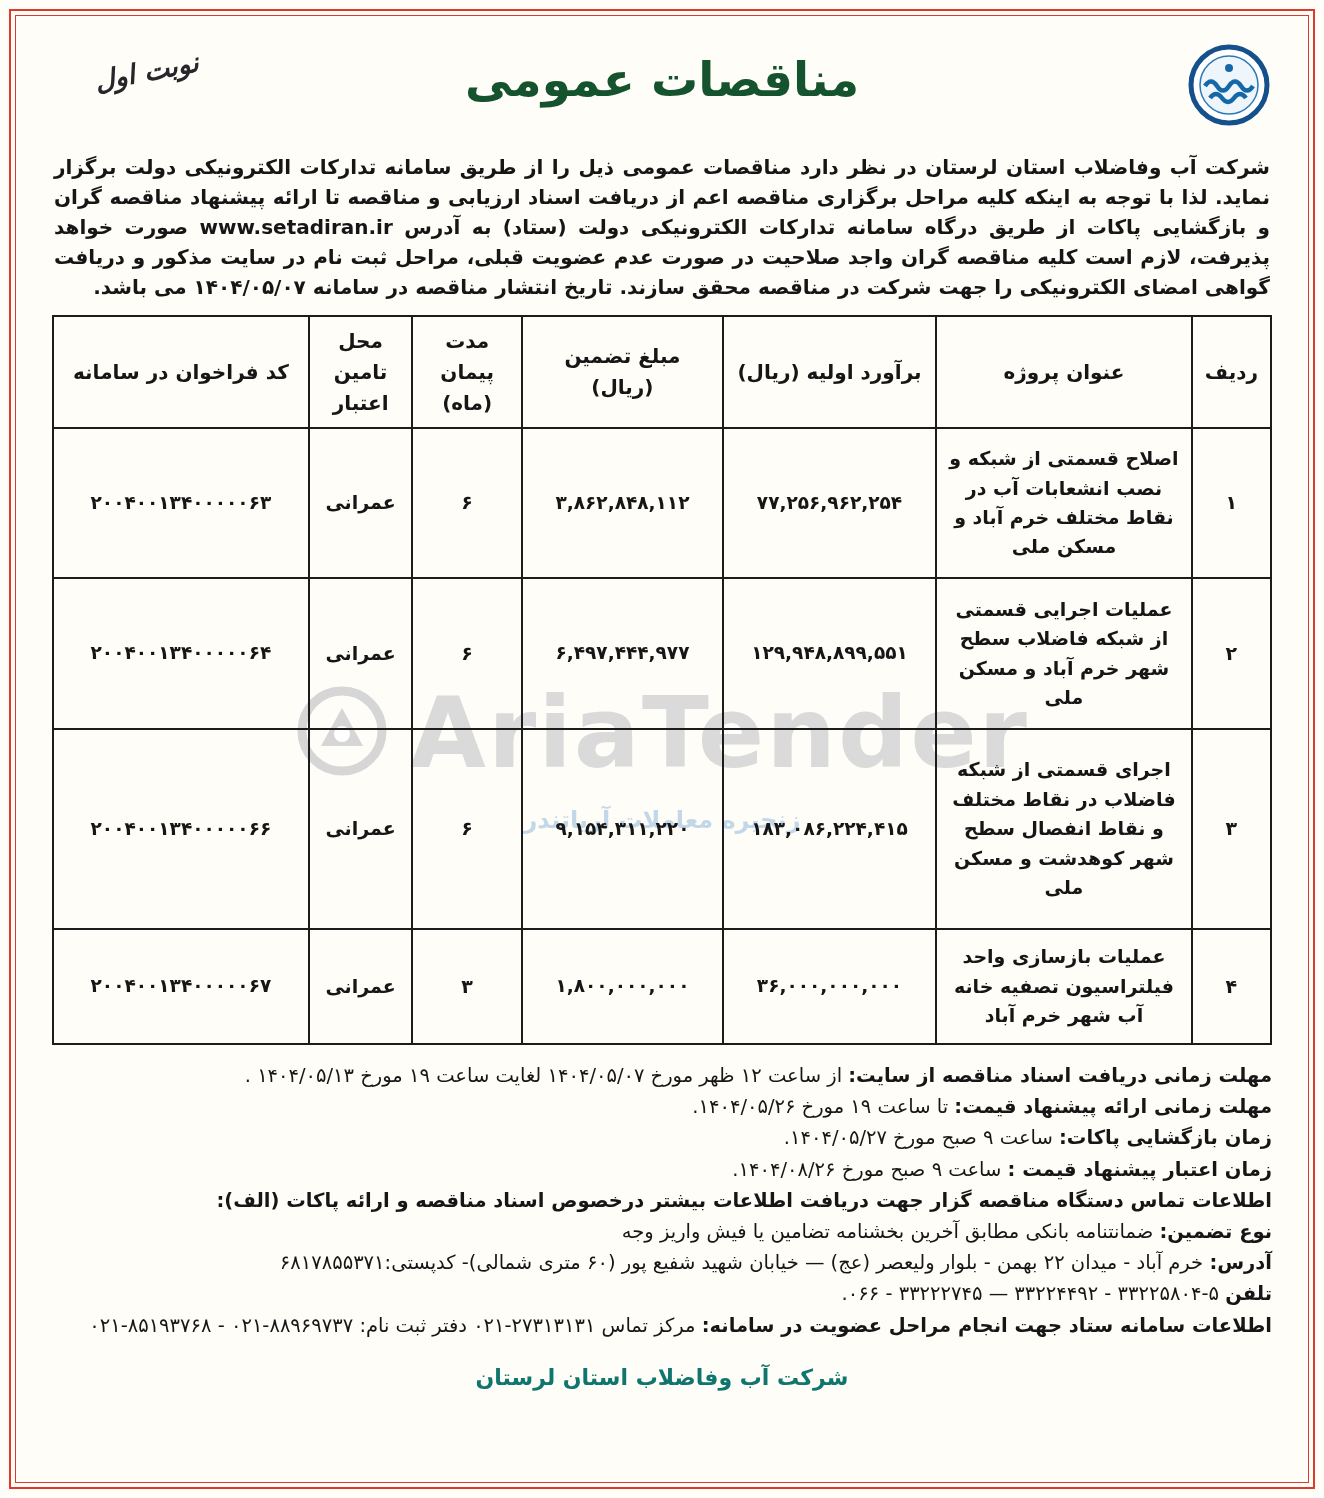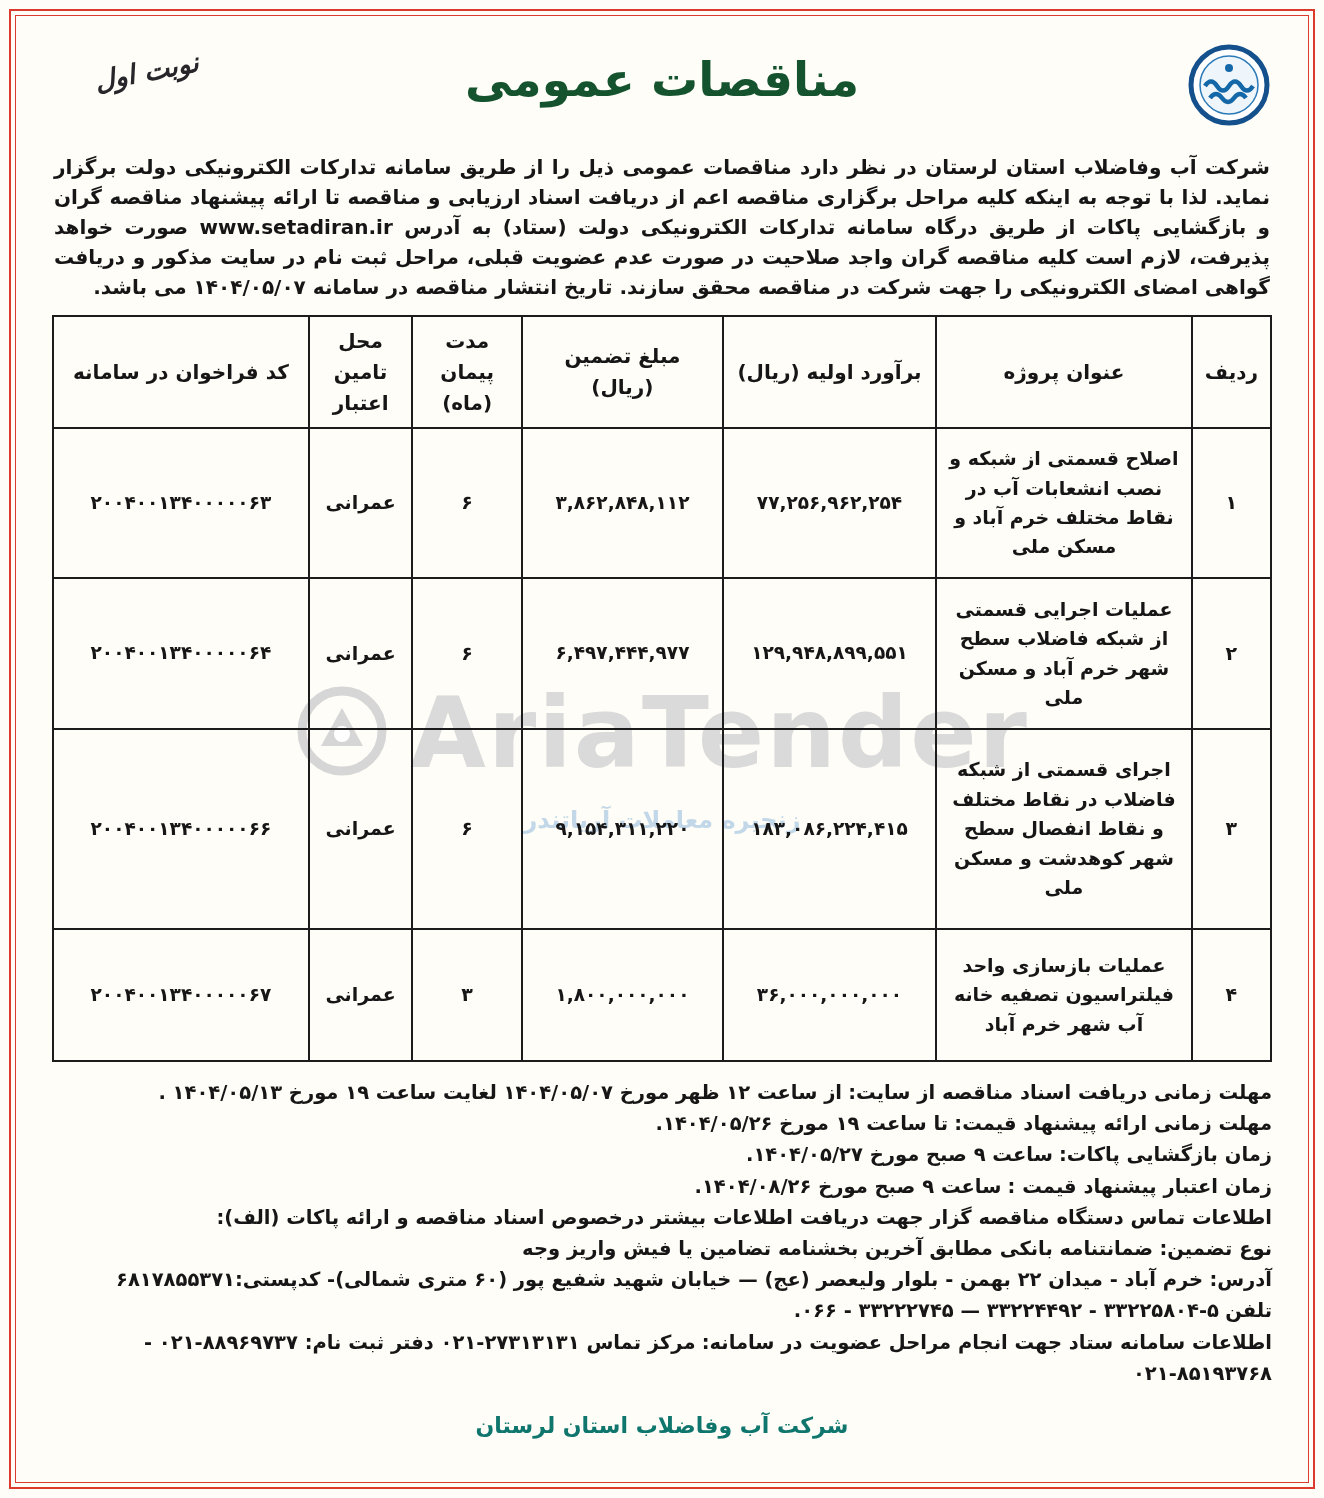--- a/index.html
+++ b/index.html
@@ -61,28 +61,28 @@
     padding: 8px 7px;
     font-size: 19px;
     font-weight: bold;
     line-height: 1.55;
     word-wrap: break-word;
   }
   .tenders thead th { height: 112px; font-size: 20px; }
   tr.r0 td { height: 150px; }
   tr.r1 td { height: 151px; }
   tr.r2 td { height: 200px; }
-  tr.r3 td { height: 132px; }
+  tr.r3 td { height: 115px; }
   td.num { font-size: 18.5px; letter-spacing: 0.5px; }
 
   
   .details { margin-top: 15px; font-size: 19.5px; }
   .detail-line { line-height: 1.6; }
   .detail-line .lbl { font-weight: bold; }
-  .detail-line .val { font-weight: bold; margin-top: 32px; }
+  .detail-line .val { font-weight: normal; margin-top: 32px; }
 
   .footer-company {
     margin-top: 24px;
     text-align: center;
     color: #0f766e;
     font-size: 22px;
     font-weight: bold;
   }
 
   

